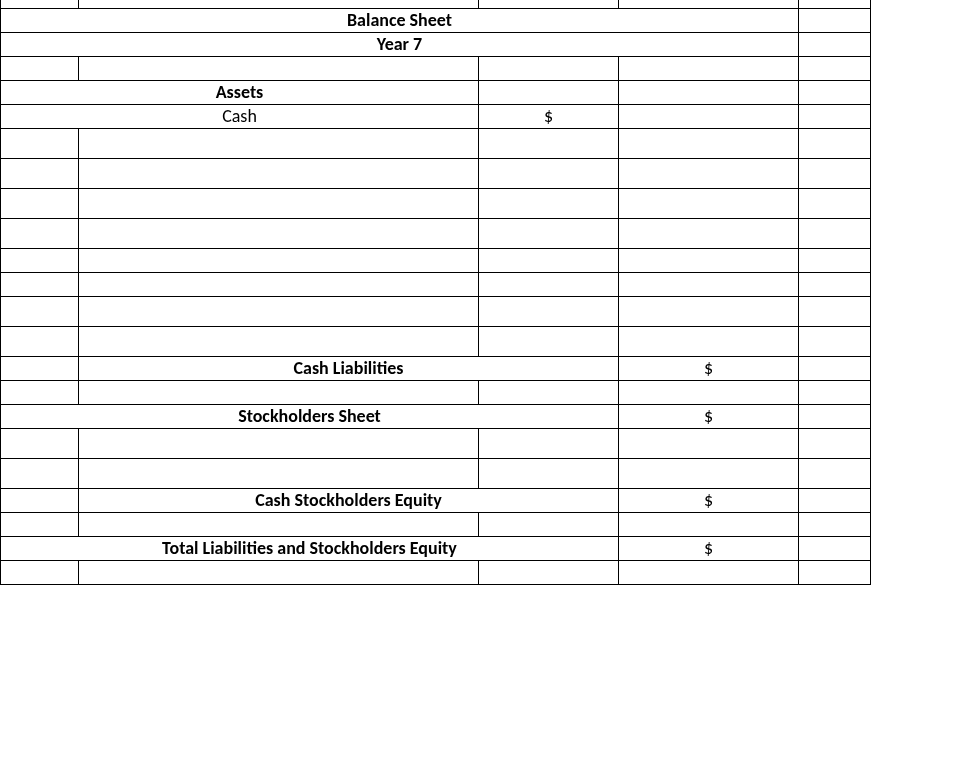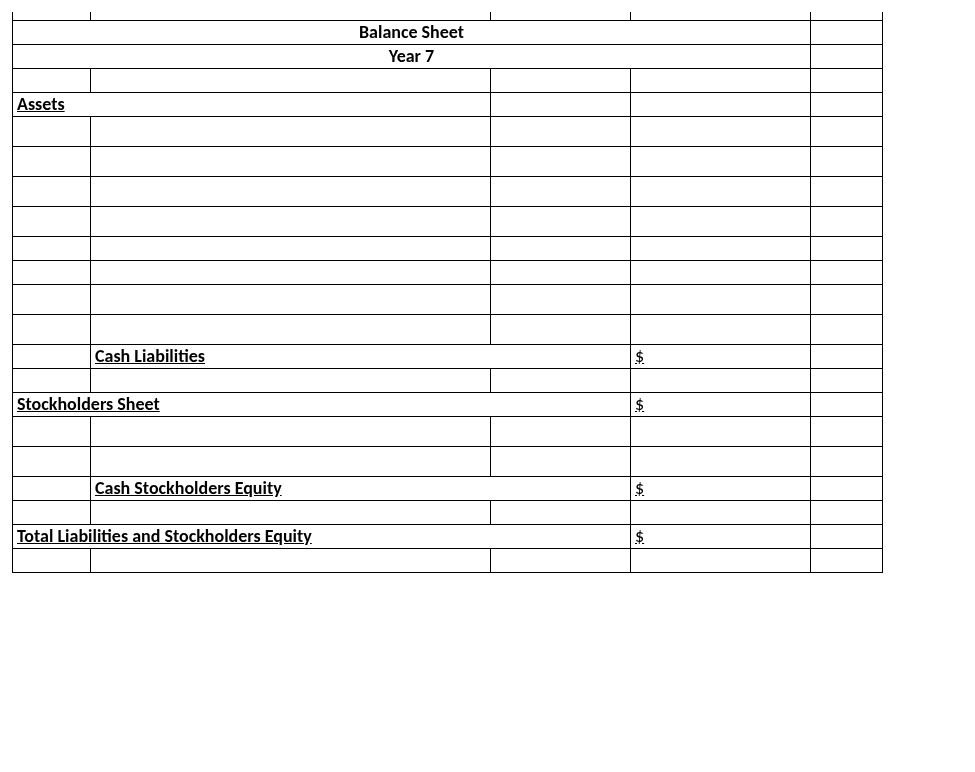--- a/index.html
+++ b/index.html
@@ -6,41 +6,41 @@
   body {
     margin: 0;
     padding: 0;
     background: #fff;
     font-family: Calibri, "Segoe UI", Arial, sans-serif;
     font-size: 18px;
     color: #000;
   }
   .sheet {
     width: 870px;
-    margin: 12px;
+    margin: 0;
     border-collapse: collapse;
     table-layout: fixed;
   }
   .sheet td {
     border: 1px solid #000;
     height: 24px;
     padding: 1px 4px;
     vertical-align: middle;
     overflow: hidden;
     white-space: nowrap;
     line-height: 1.15;
   }
   col.c-a { width: 78px; }
   col.c-b { width: 400px; }
   col.c-c { width: 140px; }
   col.c-d { width: 180px; }
   col.c-e { width: 72px; }
   .bold { font-weight: 700; }
   .center { text-align: center; }
-  .left { text-align: left; text-decoration: underline; }
+  .left { text-align: center; }
   .tall { height: 30px; }
   
   tr.partial-top td {
     border-top: none;
     height: 8px;
     padding: 0;
   }
   
   
 </style>
@@ -83,20 +83,26 @@
         <td></td>
   </tr>
 
   <tr>
     <td colspan="2" class="bold left">Assets</td>
     <td></td>
         <td></td>
         <td></td>
   </tr>
 
+  <tr>
+    <td colspan="2" class="left">Cash</td>
+    <td class="left">$</td>
+    <td></td>
+        <td></td>
+  </tr>
 
   <tr class="tall">
         <td></td>
         <td></td>
         <td></td>
         <td></td>
         <td></td>
       </tr>
   <tr class="tall">
         <td></td>

